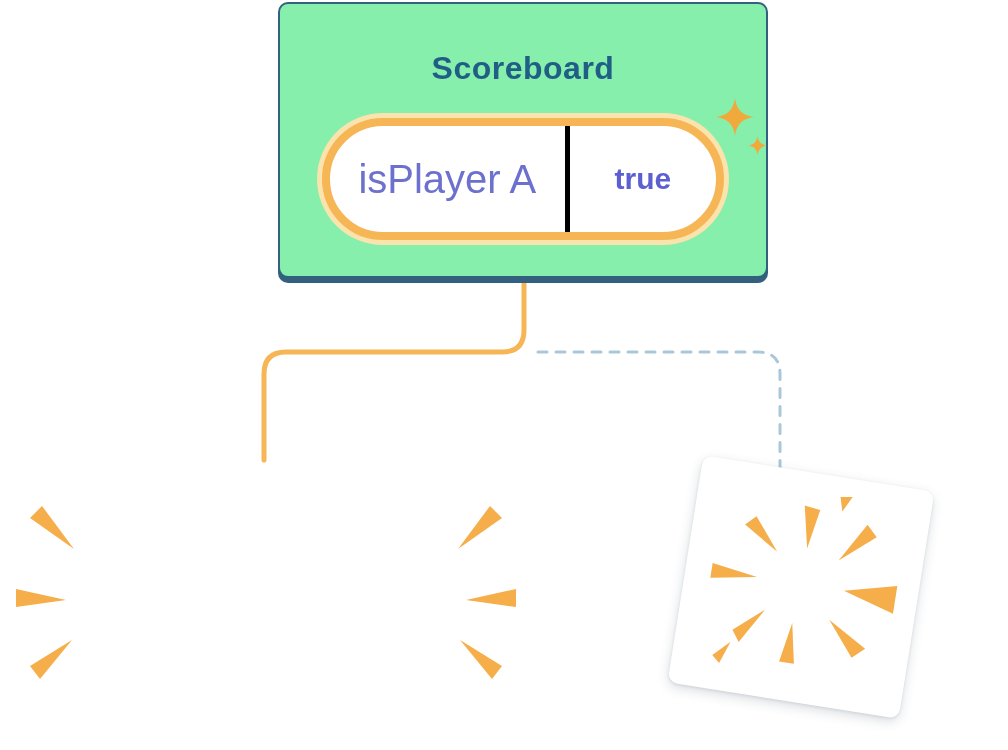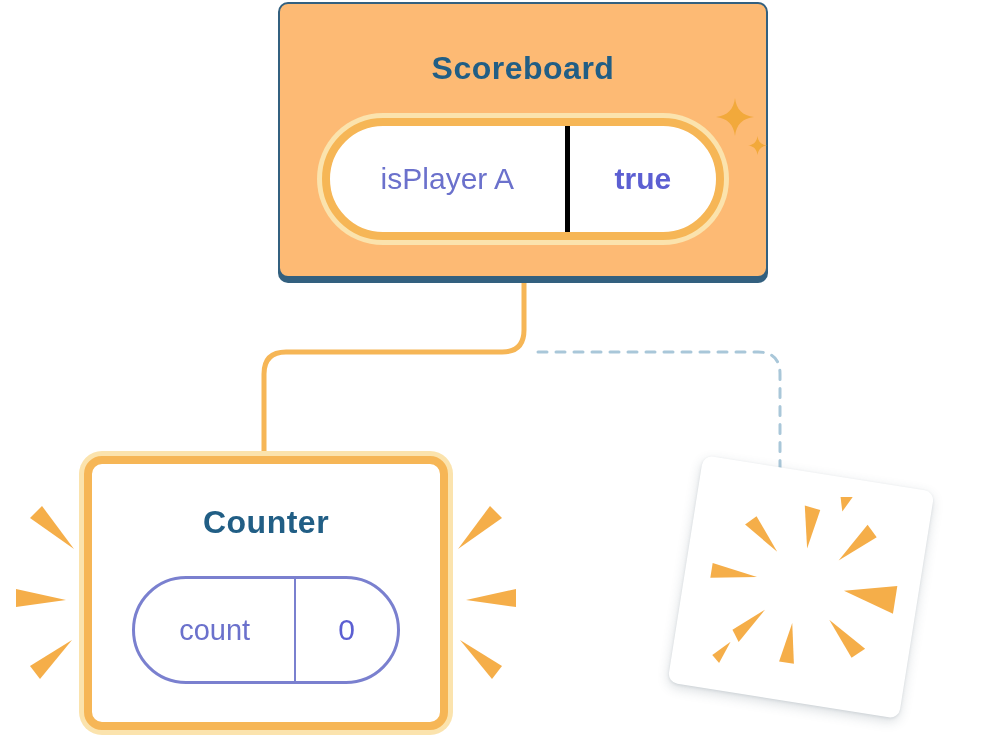--- a/index.html
+++ b/index.html
@@ -20,21 +20,21 @@
     left: 0; top: 0;
     width: 1008px; height: 750px;
     z-index: 1;
   }
 
   
   .scoreboard-card {
     position: absolute;
     left: 278px; top: 2px;
     width: 490px; height: 276px;
-    background: #fdba74;
+    background: #86efac;
     border: 2px solid #33607f;
     border-radius: 10px;
     box-shadow: 0 5px 0 #33607f;
     z-index: 2;
   }
   .card-title {
     margin-top: 46px;
     text-align: center;
     font-size: 32px;
     font-weight: 700;
@@ -53,21 +53,21 @@
     display: grid;
     grid-template-columns: 1.55fr 1fr;
     overflow: hidden;
   }
   .pill-cell {
     display: flex;
     align-items: center;
     justify-content: center;
   }
   .prop-pill .pill-value-cell { border-left: 5px solid #000000; }
-  .prop-name-text { font-size: 30px; color: #6b71cc; }
+  .prop-name-text { font-size: 40px; color: #6b71cc; }
   .prop-value-text { font-size: 30px; font-weight: 700; color: #5c5fd2; }
 
   .sparkle { position: absolute; z-index: 3; }
   .sparkle-large { left: 716px; top: 98px; width: 38px; height: 38px; }
   .sparkle-small { left: 748px; top: 136px; width: 19px; height: 19px; }
 
   
   .counter-card {
     position: absolute;
     left: 84px; top: 456px;
@@ -145,31 +145,20 @@
     </div>
   </div>
 
   <svg class="sparkle sparkle-large" viewBox="0 0 24 24" aria-hidden="true">
     <path d="M12 0C12.8 7.2 16.8 11.2 24 12C16.8 12.8 12.8 16.8 12 24C11.2 16.8 7.2 12.8 0 12C7.2 11.2 11.2 7.2 12 0Z" fill="#f2a93b"></path>
   </svg>
   <svg class="sparkle sparkle-small" viewBox="0 0 24 24" aria-hidden="true">
     <path d="M12 0C12.8 7.2 16.8 11.2 24 12C16.8 12.8 12.8 16.8 12 24C11.2 16.8 7.2 12.8 0 12C7.2 11.2 11.2 7.2 12 0Z" fill="#f2a93b"></path>
   </svg>
 
-  <div class="counter-card">
-    <div class="card-title">Counter</div>
-    <div class="state-pill">
-      <div class="pill-cell">
-        <span class="state-name-text">count</span>
-      </div>
-      <div class="pill-cell pill-value-cell">
-        <span class="state-value-text">0</span>
-      </div>
-    </div>
-  </div>
 
   <div class="removed-card">
     <svg viewBox="0 0 234 230" aria-hidden="true">
       <g fill="#f5ae49">
         <polygon points="117,76 108,34 124,36"></polygon>
         <polygon points="150,83 184,54 173,43"></polygon>
         <polygon points="160,112 212,99 212,127"></polygon>
         <polygon points="150,143 178,177 190,166"></polygon>
         <polygon points="114,152 107,192 122,192"></polygon>
         <polygon points="85,143 56,168 64,179"></polygon>

